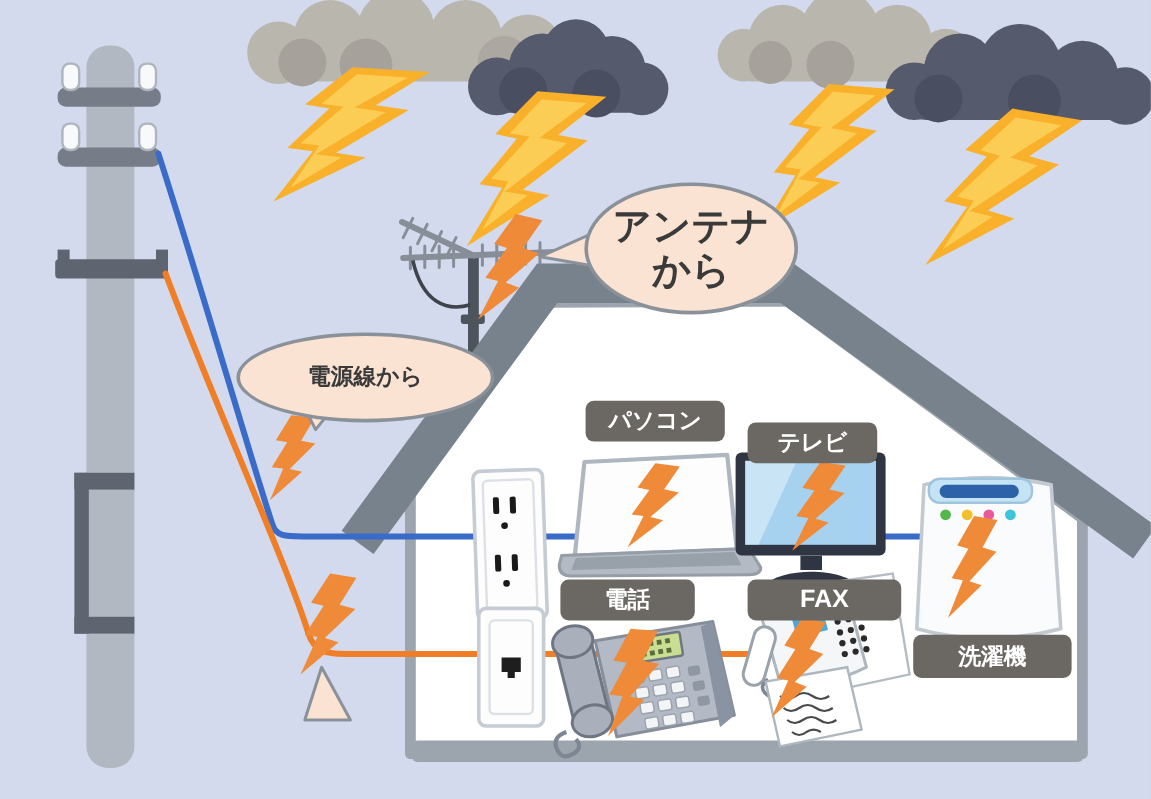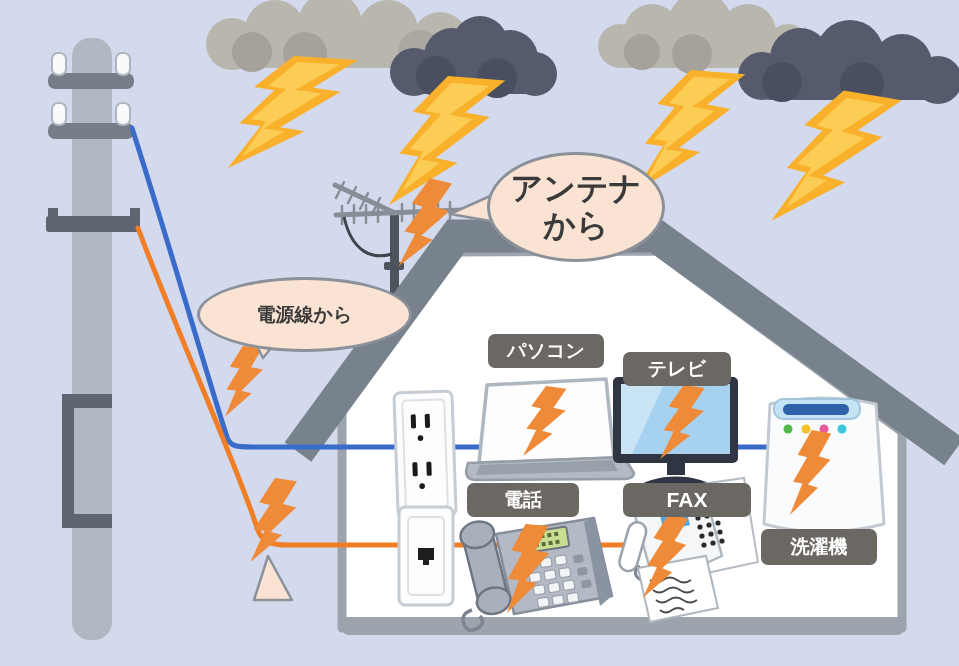--- a/index.html
+++ b/index.html
@@ -286,17 +286,17 @@
 </div>
 <div class="chip" style="left:623px;top:352px;width:108px;height:34px;font-size:19px;">
   <span>テレビ</span>
 </div>
 <div class="chip" style="left:467px;top:483px;width:112px;height:34px;font-size:19px;">
   <span>電話</span>
 </div>
 <div class="chip" style="left:623px;top:483px;width:128px;height:34px;font-size:21px;">
   <span>FAX</span>
 </div>
-<div class="chip" style="left:761px;top:529px;width:116px;height:36px;font-size:19px;">
+<div class="chip" style="left:761px;top:529px;width:132px;height:36px;font-size:19px;">
   <span>洗濯機</span>
 </div>
 
 </div>
 
 </body></html>

